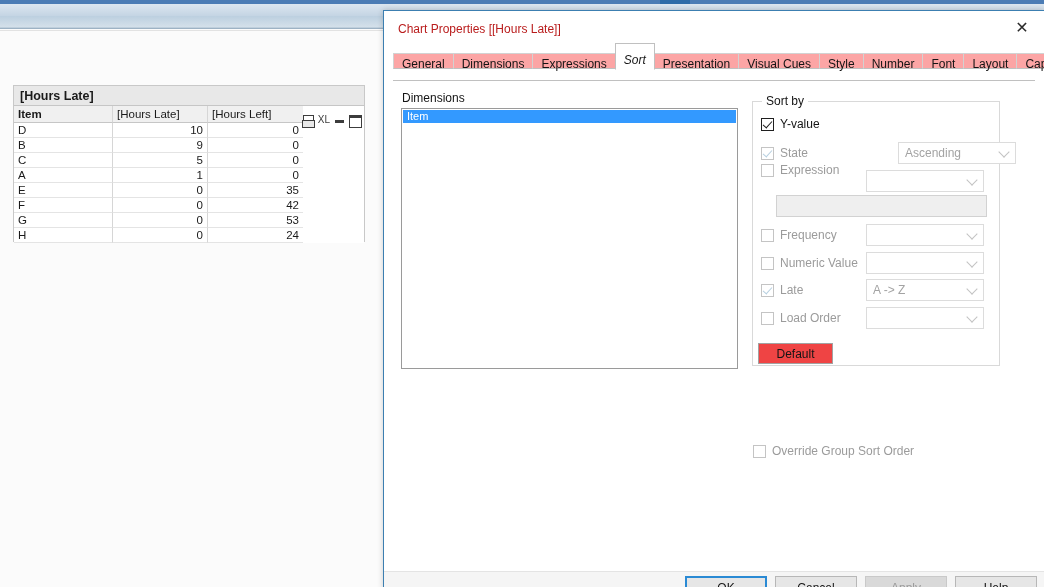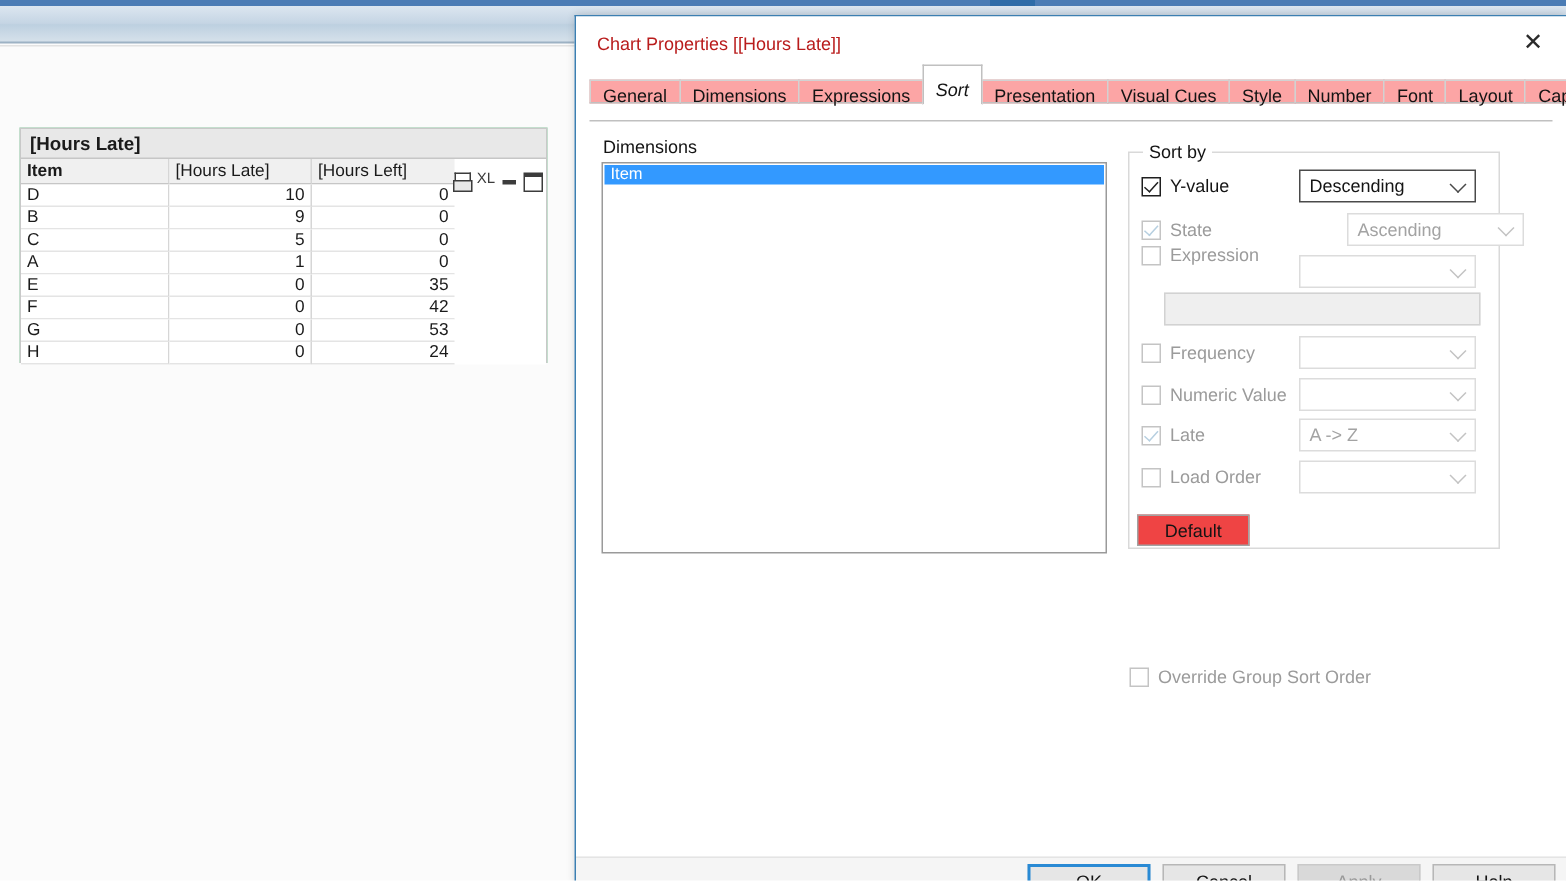--- a/index.html
+++ b/index.html
@@ -358,24 +358,20 @@
       <div class="dim-listbox">
         <div class="dim-item">Item</div>
       </div>
 
       <div class="sortgroup">
 
         <div class="sort-row" style="left:8px; top:10px;">
           <span class="cbx enabled checked"></span>
           <span class="cbx-label">Y-value</span>
         </div>
-        <div class="ddl active" style="left:113px; top:11px;">
-          <span>Descending</span>
-          <span class="chev"></span>
-        </div>
 
         <div class="sort-row" style="left:8px; top:39px;">
           <span class="cbx disabled checked"></span>
           <span class="cbx-label dim">State</span>
         </div>
         <div class="ddl dim" style="left:113px; top:40px;margin-left:32px;">
           <span>Ascending</span>
           <span class="chev"></span>
         </div>
 

